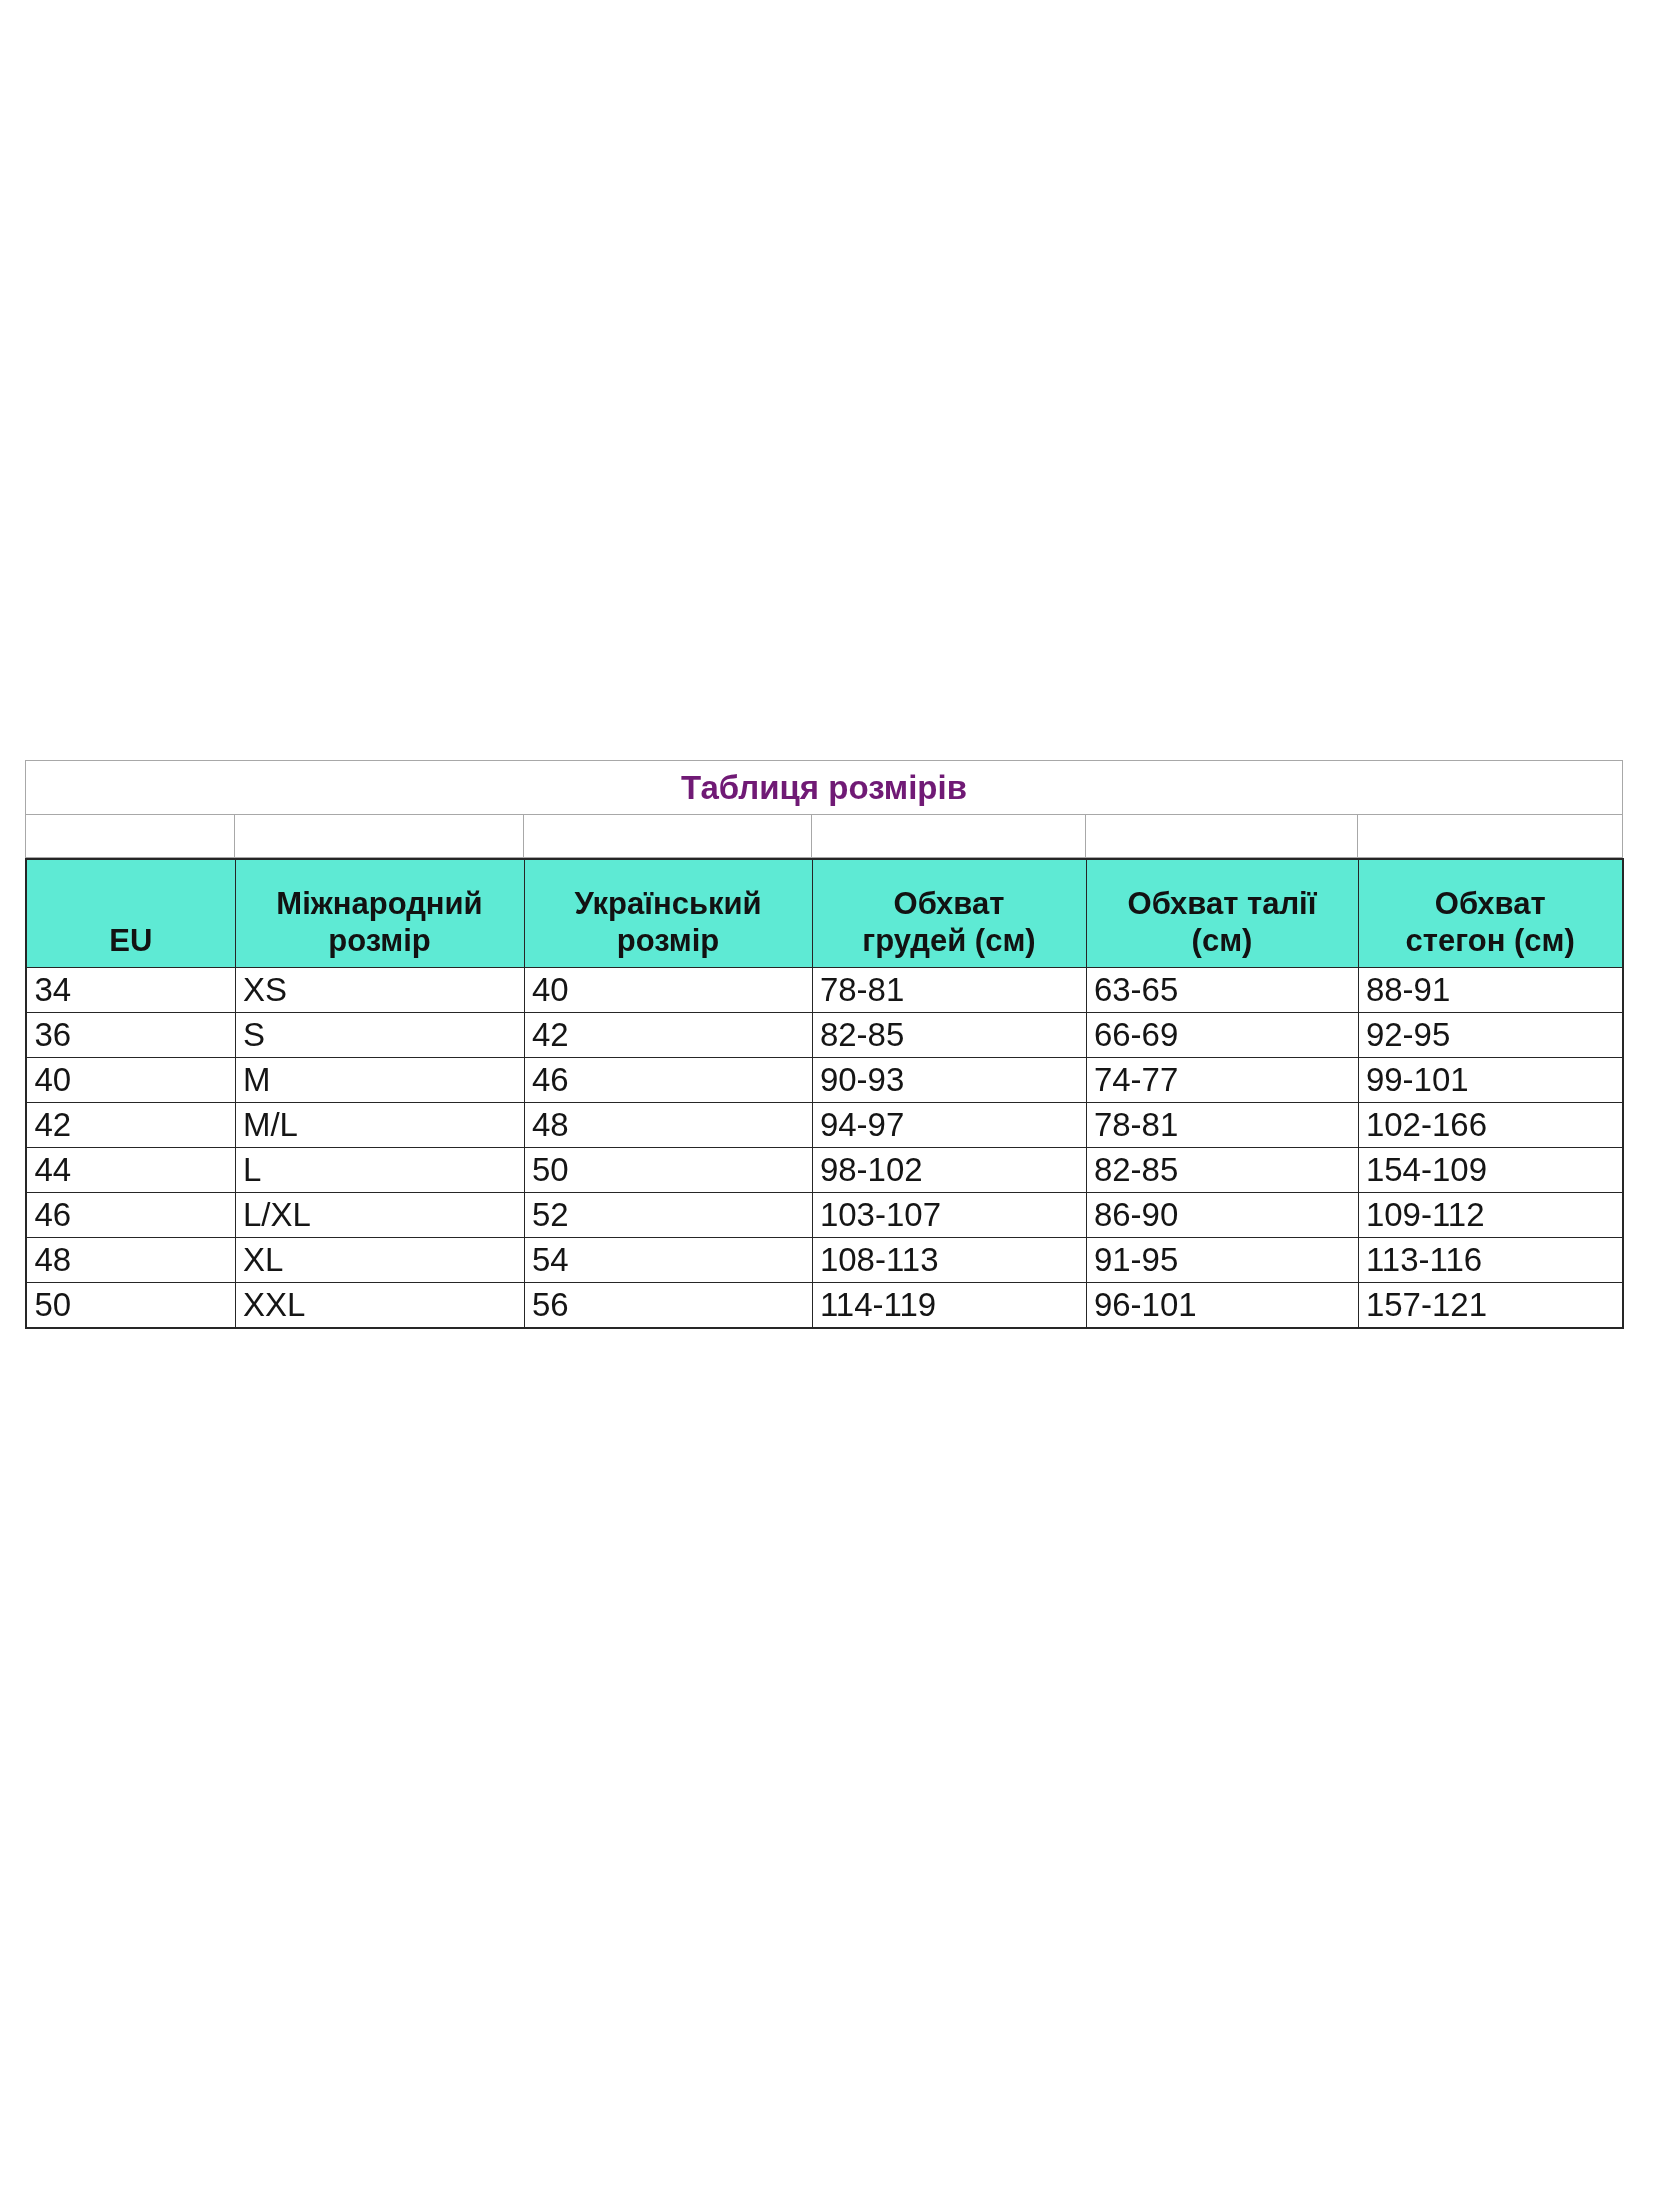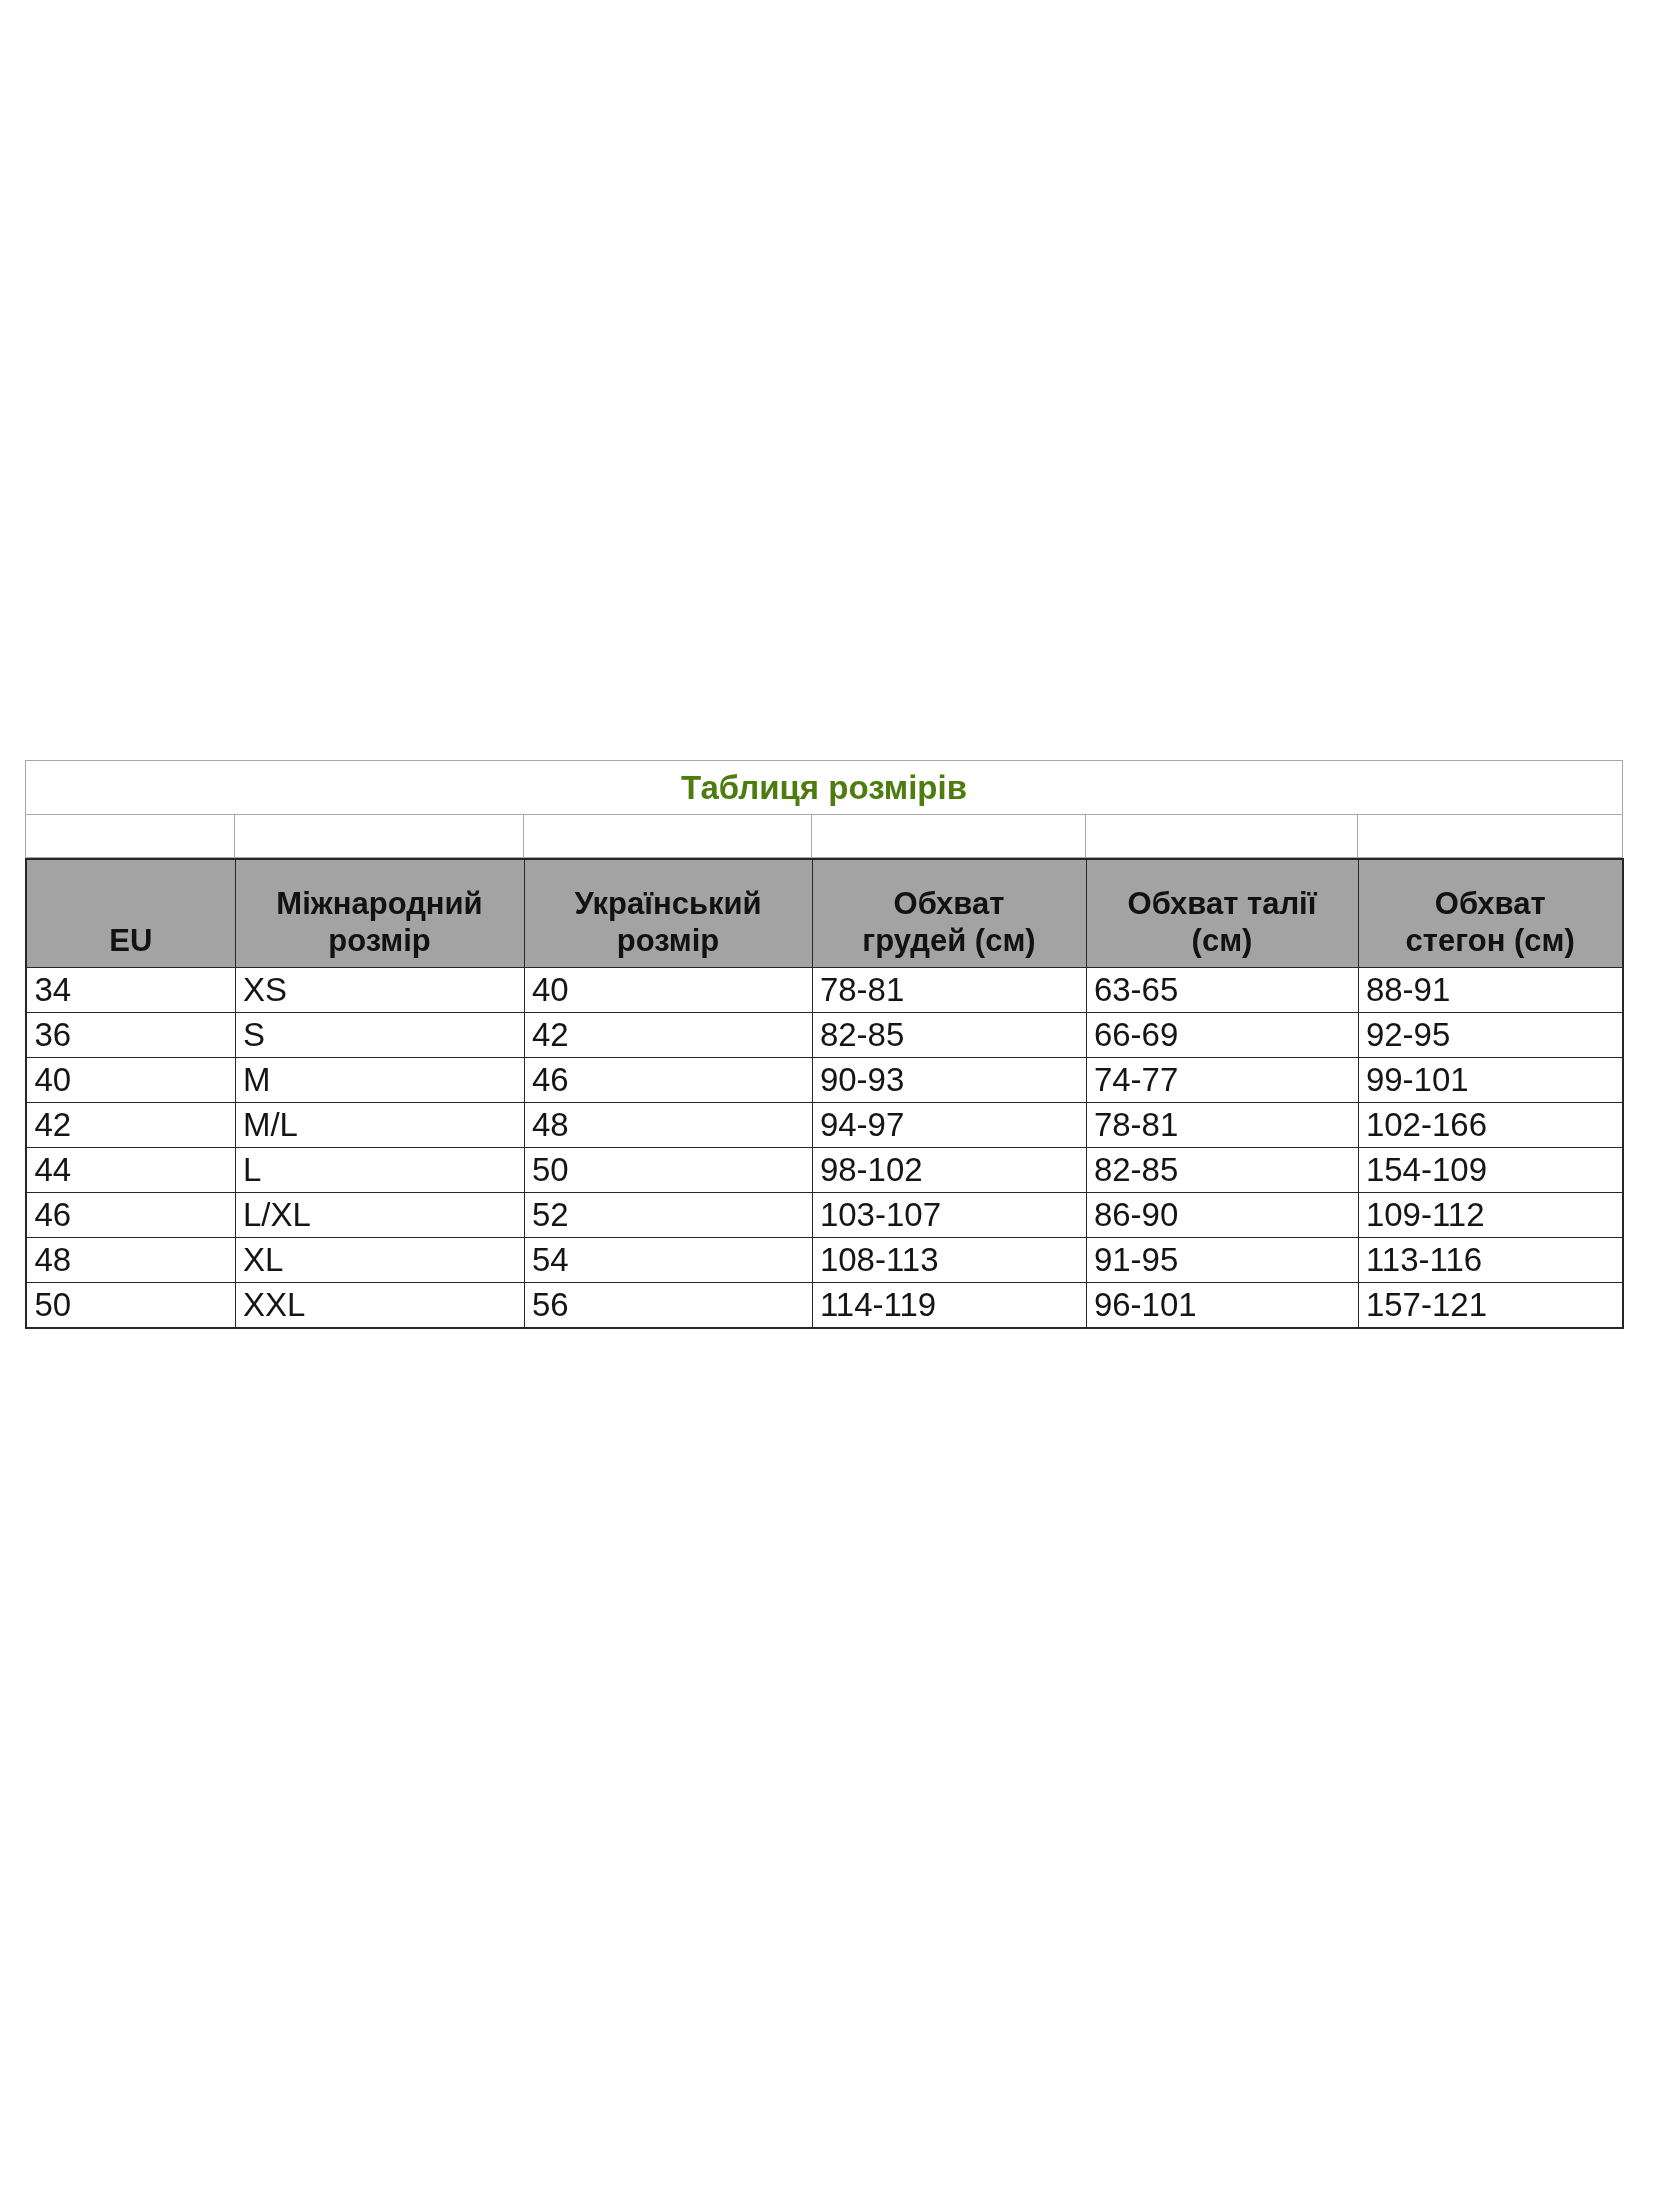--- a/index.html
+++ b/index.html
@@ -10,29 +10,29 @@
     color: #151515;
     position: relative;
   }
   .table-wrap { position: absolute; left: 25px; top: 760px; width: 1598px; }
   table { border-collapse: collapse; table-layout: fixed; width: 1598px; }
 
   
   .top-block td { border: 0.8px solid #a8a8a8; background: #ffffff; }
   .top-block .title {
     height: 51px; text-align: center; vertical-align: middle;
-    font-weight: bold; font-size: 33px; color: #4d7c0f;
+    font-weight: bold; font-size: 33px; color: #701a75;
   }
   .top-block .spacer td { height: 40px; }
 
   
   .main { border: 2.5px solid #262626; }
   .main th, .main td { border: 1.6px solid #262626; }
   .main th {
-    background: #a3a3a3;
+    background: #5eead4;
     height: 96px;
     text-align: center; vertical-align: bottom;
     font-weight: bold; font-size: 31px; line-height: 1.2;
     padding: 3.3px 4.9px 8.2px 4.9px;
     white-space: pre-line;
     color: #121212;
   }
   .main tbody tr { height: 45px; }
   .main td.d {
     background: #ffffff;

